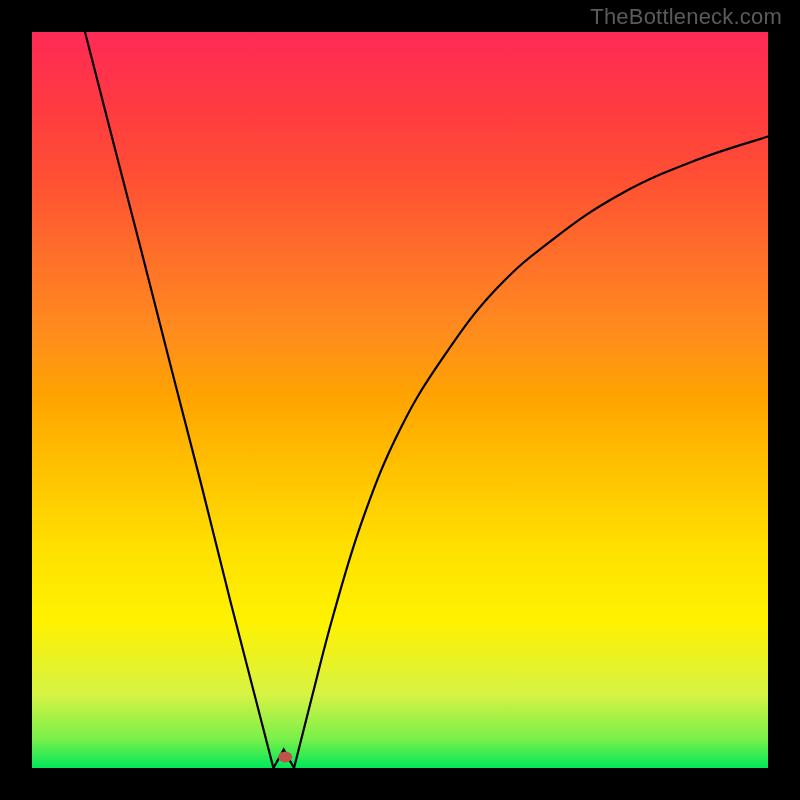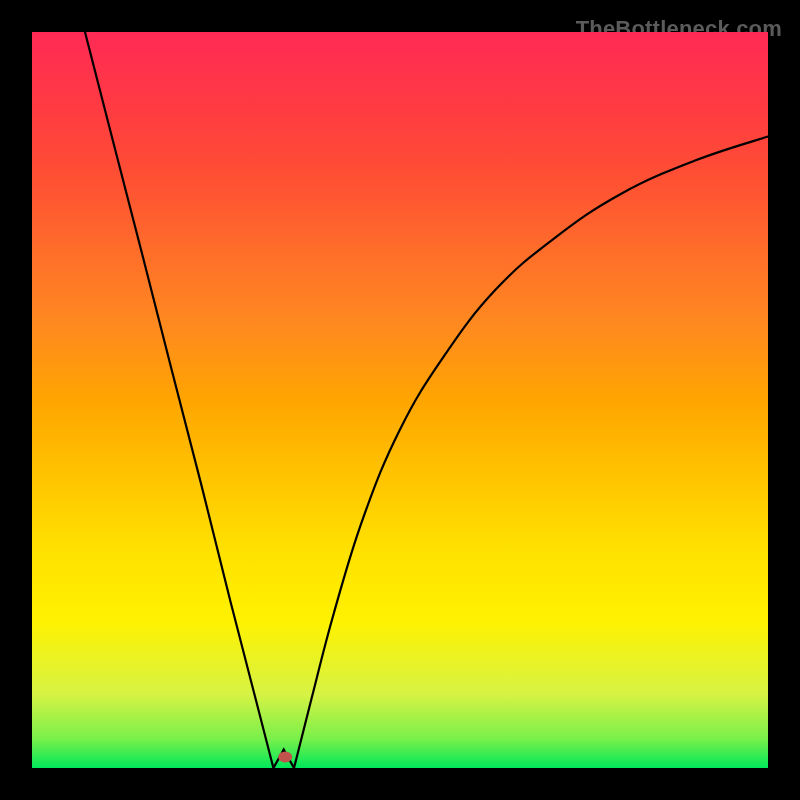--- a/index.html
+++ b/index.html
@@ -12,25 +12,25 @@
     font-family: Arial, Helvetica, sans-serif;
   }
   .outer {
     position: relative;
     width: 800px;
     height: 800px;
     background: #000;
   }
   .watermark {
     position: absolute;
-    top: 16px;
+    top: 4px;
     right: 18px;
     color: #5b5b5b;
     font-size: 22px;
-    font-weight: 700;
+    font-weight: 400;
     letter-spacing: 0.2px;
     user-select: none;
   }
   .plot-area {
     position: absolute;
     left: 32px;
     top: 32px;
     width: 736px;
     height: 736px;
     

